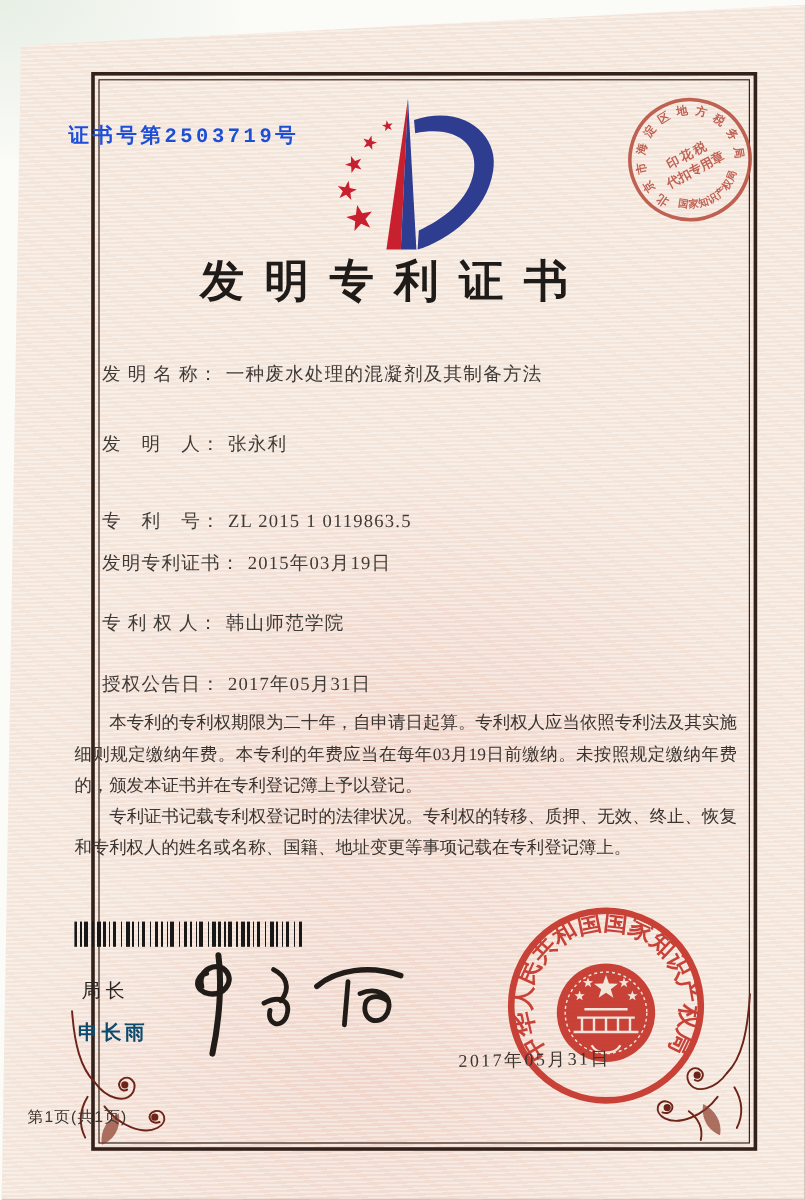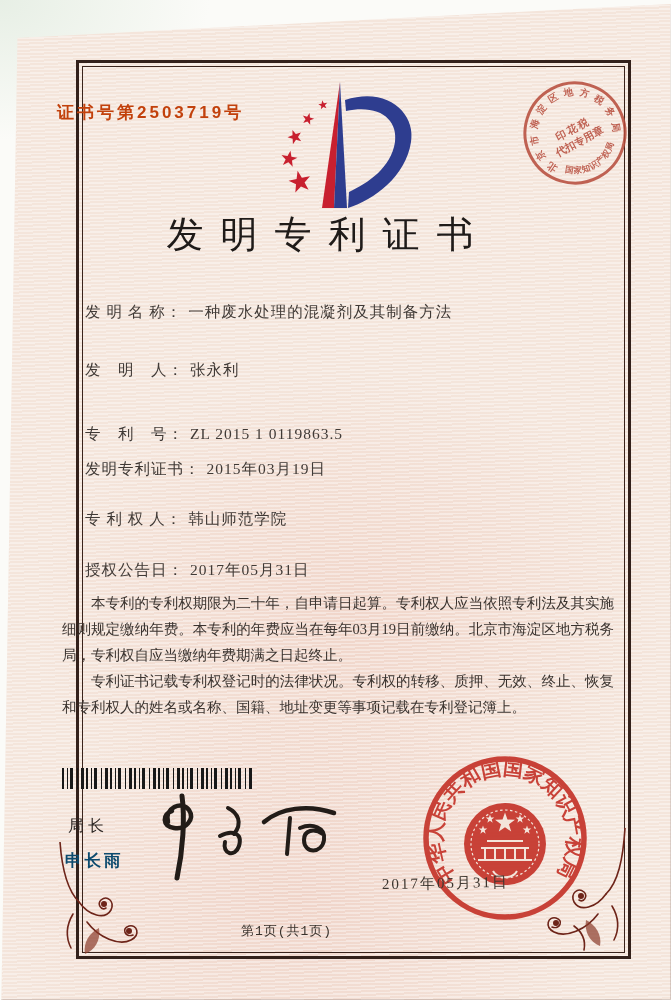--- a/index.html
+++ b/index.html
@@ -22,28 +22,28 @@
   }
   .frame-outer{
     position:absolute;left:76px;top:60px;width:549px;height:893px;
     border:3px solid #33211b;
   }
   .frame-inner{
     position:absolute;inset:3px;border:1px solid #3a241c;
   }
   .cert-no{
     position:absolute;left:57px;top:101px;
-    font-size:17px;letter-spacing:3px;color:#c2410c;font-weight:bold;
-    font-family:Liberation Sans, sans-serif;
+    font-size:17px;letter-spacing:3px;color:#1d4ed8;font-weight:bold;
+    font-family:Liberation Mono, monospace;
   }
   .logo{position:absolute;left:262px;top:80px;}
   .title{
     position:absolute;left:40px;top:210px;width:560px;text-align:center;
     font-family:"DejaVu Serif", serif;
-    font-size:37px;font-weight:normal;color:#1f1b19;
+    font-size:37px;font-weight:bold;color:#1f1b19;
     letter-spacing:17px;padding-left:17px;box-sizing:border-box;
   }
   .field{
     position:absolute;left:62px;right:50px;
     font-size:15.5px;color:#403a36;letter-spacing:1px;
     font-family:"Liberation Serif", serif;
   }
   .f0{top:302px}.f1{top:360px}.f2{top:424px}.f3{top:459px}.f4{top:509px}.f5{top:560px}
   .field .lab{margin-right:6px;margin-left:23px;}
   .body-text{
@@ -65,23 +65,23 @@
   .director-name{position:absolute;left:65px;top:850px;font-size:16.5px;color:#0c4a6e;letter-spacing:3px;font-weight:bold;}
   .signature{position:absolute;left:140px;top:790px;}
   .seal-big{position:absolute;left:405px;top:738px;opacity:.92;}
   .seal-date{
     position:absolute;left:382px;top:874px;font-size:15px;color:#3c352e;
     letter-spacing:2px;transform:rotate(-1deg);z-index:6;
     font-family:"Liberation Serif", serif;
   }
   .seal-tax{position:absolute;left:515px;top:73px;opacity:.85;z-index:5;}
   .footer{
-    position:absolute;left:12px;top:922px;width:549px;text-align:center;
+    position:absolute;left:23px;top:922px;width:549px;text-align:left;
     font-size:13px;color:#3a332d;letter-spacing:1px;
-    font-family:Liberation Mono, monospace;
+    font-family:Liberation Sans, sans-serif;
   }
   .orn-br{position:absolute;left:534px;top:828px;}
   .orn-bl{position:absolute;left:56px;top:842px;}
   svg text{font-family:"DejaVu Sans", sans-serif;}
 </style>
 </head>
 <body>
 
 <div class="paper"></div>
 
@@ -127,21 +127,21 @@
   <span class="lab">发明专利证书：</span><span>2015年03月19日</span>
 </div>
 <div class="field f4">
   <span class="lab">专 利 权 人：</span><span>韩山师范学院</span>
 </div>
 <div class="field f5">
   <span class="lab">授权公告日：</span><span>2017年05月31日</span>
 </div>
 
 <div class="body-text">
-  <p>本专利的专利权期限为二十年，自申请日起算。专利权人应当依照专利法及其实施细则规定缴纳年费。本专利的年费应当在每年03月19日前缴纳。北京市海淀区地方税务局，专利权自应当缴纳年费期满之日起终止。</p>
+  <p>本专利的专利权期限为二十年，自申请日起算。专利权人应当依照专利法及其实施细则规定缴纳年费。本专利的年费应当在每年03月19日前缴纳。未按照规定缴纳年费的，颁发本证书并在专利登记簿上予以登记。</p>
   <p>专利证书记载专利权登记时的法律状况。专利权的转移、质押、无效、终止、恢复和专利权人的姓名或名称、国籍、地址变更等事项记载在专利登记簿上。</p>
 </div>
 
 <div class="barcode"></div>
 
 <div class="director-title">局长</div>
 <div class="director-name">申长雨</div>
 
 <svg class="signature" width="210" height="95" viewBox="0 0 210 95">
   <g fill="none" stroke="#221c18" stroke-linecap="round" stroke-linejoin="round">

